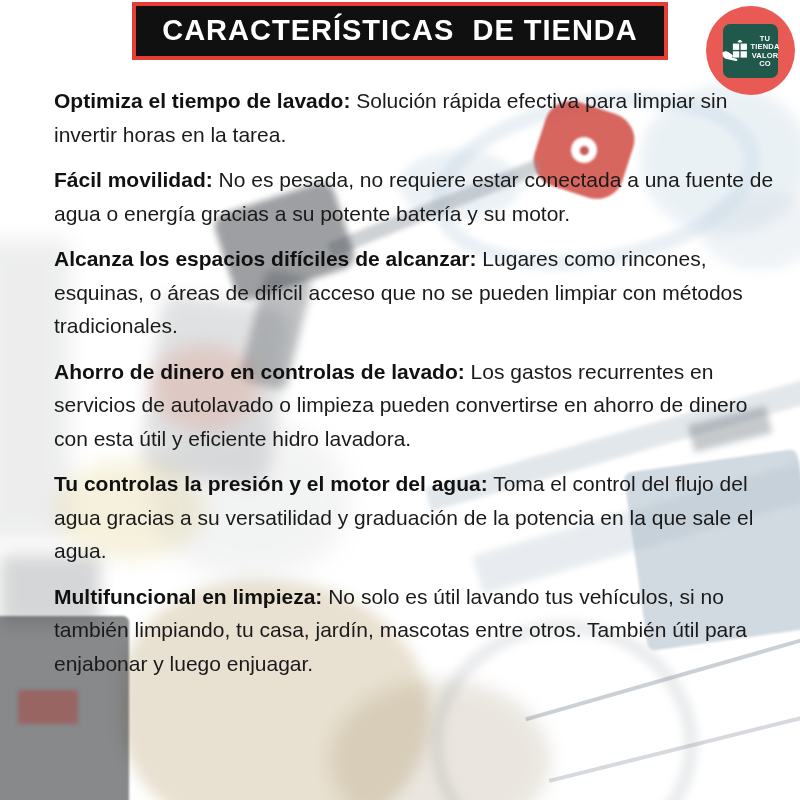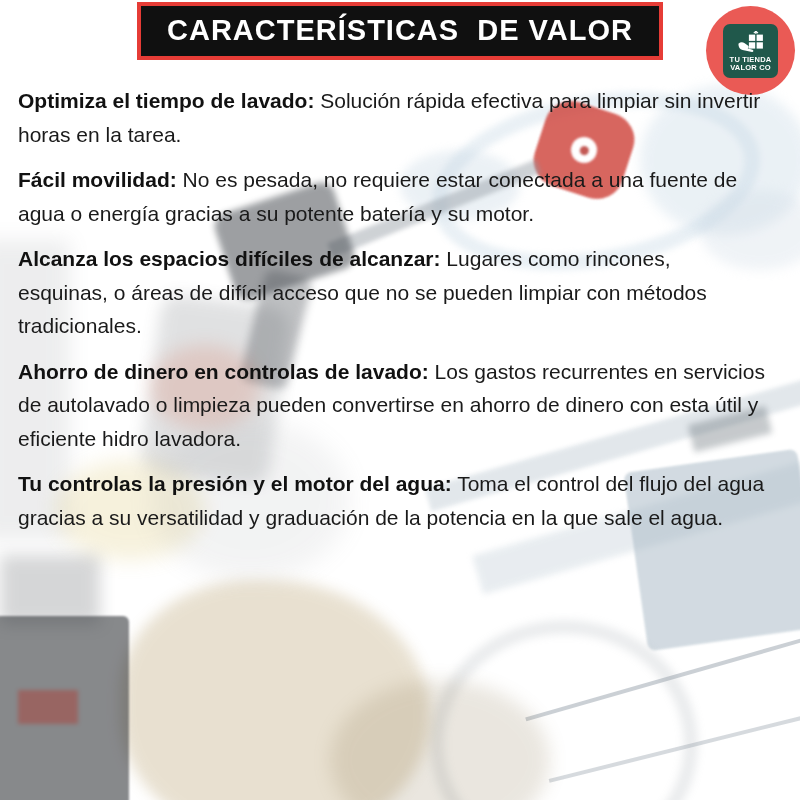--- a/index.html
+++ b/index.html
@@ -48,28 +48,28 @@
   .banner span{
     color:#ffffff;font-weight:700;font-size:29px;letter-spacing:1px;
     white-space:pre;
   }
   .logo{
     position:absolute;top:4px;right:5px;width:89px;height:89px;border-radius:50%;
     background:#ea5a55;display:flex;align-items:center;justify-content:center;z-index:3;
   }
   .logo-square{
     width:55px;height:52px;border-radius:7px;background:#20584b;
-    display:flex;flex-direction:column;align-items:center;justify-content:center;gap:1px;
+    display:flex;flex-direction:row;align-items:center;justify-content:center;gap:1px;
     padding-top:2px;
   }
   .logo-square svg{display:block;}
   .logo-text{display:flex;flex-direction:column;line-height:1.12;text-align:center;}
   .logo-text span{color:#ffffff;font-size:7.5px;font-weight:700;letter-spacing:.2px;}
   
-  .content{position:relative;z-index:2;padding:24px 18px 0;}
+  .content{position:relative;z-index:2;padding:24px 18px 0;margin-left:36px;}
   .feature{
     margin:0 0 12px;max-width:748px;
     font-size:21px;line-height:33.5px;color:#1a1a1a;
   }
   .feature strong{font-weight:700;color:#111111;}
 </style>
 </head>
 <body>
 
 <div class="canvas">
@@ -101,21 +101,21 @@
     <div class="reel-ring"></div>
     <div class="tan-blob"></div>
     <div class="brown-blob"></div>
     <div class="battery"></div>
     <div class="battery-mark"></div>
     <div class="dark-top-smudge"></div>
   </div>
 
   <div class="header">
     <div class="banner">
-      <span>CARACTERÍSTICAS  DE VALOR</span>
+      <span>CARACTERÍSTICAS  DE TIENDA</span>
     </div>
     <div class="logo">
       <div class="logo-square">
         <span>
           <svg width="28" height="24" viewBox="0 0 40 34" fill="none">
 
             <path d="M24 3 L27 0 M30 3 L27 0 M27 0 L27 4" stroke="#ffffff" stroke-width="1.6"></path>
 
             <rect x="17" y="5" width="9" height="9" fill="#ffffff"></rect>
             <rect x="28" y="5" width="9" height="9" fill="#ffffff"></rect>
@@ -147,15 +147,19 @@
       <span>Lugares como rincones, esquinas, o áreas de difícil acceso que no se pueden limpiar con métodos tradicionales.</span>
     </p>
     <p class="feature">
       <strong>Ahorro de dinero en controlas de lavado:</strong>
       <span>Los gastos recurrentes en servicios de autolavado o limpieza pueden convertirse en ahorro de dinero con esta útil y eficiente hidro lavadora.</span>
     </p>
     <p class="feature">
       <strong>Tu controlas la presión y el motor del agua:</strong>
       <span>Toma el control del flujo del agua gracias a su versatilidad y graduación de la potencia en la que sale el agua.</span>
     </p>
+    <p class="feature">
+      <strong>Multifuncional en limpieza:</strong>
+      <span>No solo es útil lavando tus vehículos, si no también limpiando, tu casa, jardín, mascotas entre otros. También útil para enjabonar y luego enjuagar.</span>
+    </p>
   </div>
 
 </div>
 
 </body></html>

